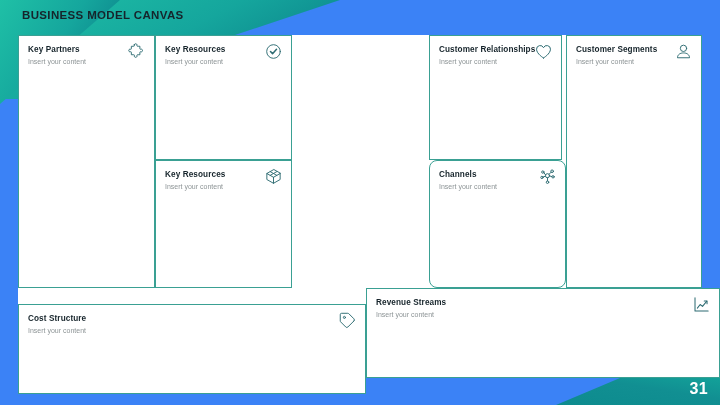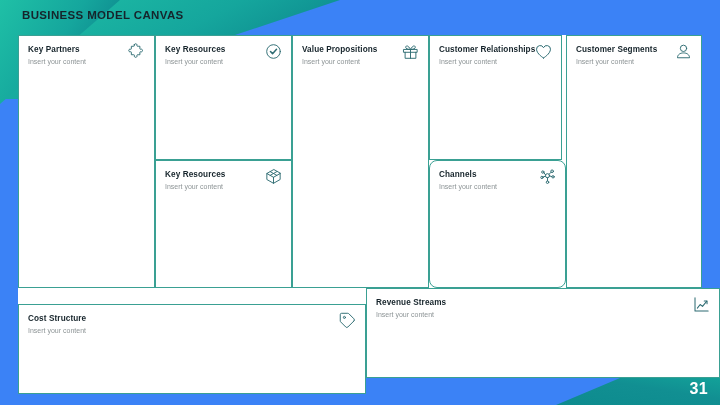--- a/index.html
+++ b/index.html
@@ -165,33 +165,20 @@
       <span class="cell-icon">
         <svg viewBox="0 0 24 24" fill="none" stroke="#2d6b72" stroke-width="1.2" stroke-linecap="round" stroke-linejoin="round">
           <path d="M12 3.4L3.6 8.2 12 13l8.4-4.8z"></path>
           <path d="M3.6 8.2v7.6L12 20.6l8.4-4.8V8.2"></path>
           <path d="M12 13v7.6"></path>
           <path d="M7.8 5.8l8.4 4.8M16.2 5.8L7.8 10.6"></path>
         </svg>
       </span>
     </div>
 
-    <div class="cell" style="left:274px; top:0px; width:137px; height:253px;">
-      <div class="cell-title">Value Propositions</div>
-      <div class="cell-sub">Insert your content</div>
-      <span class="cell-icon">
-        <svg viewBox="0 0 24 24" fill="none" stroke="#2d6b72" stroke-width="1.2" stroke-linecap="round" stroke-linejoin="round">
-          <rect x="3.6" y="9.4" width="16.8" height="3.6"></rect>
-          <path d="M5.2 13v7.6h13.6V13"></path>
-          <path d="M12 9.4v11.2"></path>
-          <path d="M12 9.4S10.5 6.2 8.5 5.2c-1.4-.7-2.7.2-2.6 1.5.1 1.5 2.2 2.7 6.1 2.7z"></path>
-          <path d="M12 9.4s1.5-3.2 3.5-4.2c1.4-.7 2.7.2 2.6 1.5-.1 1.5-2.2 2.7-6.1 2.7z"></path>
-        </svg>
-      </span>
-    </div>
 
     <div class="cell" style="left:411px; top:0px; width:133px; height:125px;">
       <div class="cell-title">Customer Relationships</div>
       <div class="cell-sub">Insert your content</div>
       <span class="cell-icon">
         <svg viewBox="0 0 24 24" fill="none" stroke="#2d6b72" stroke-width="1.25" stroke-linecap="round" stroke-linejoin="round">
           <path d="M12 20.2S3.2 15 3.2 9.1a4.6 4.6 0 0 1 8.8-1.9 4.6 4.6 0 0 1 8.8 1.9c0 5.9-8.8 11.1-8.8 11.1z"></path>
         </svg>
       </span>
     </div>

